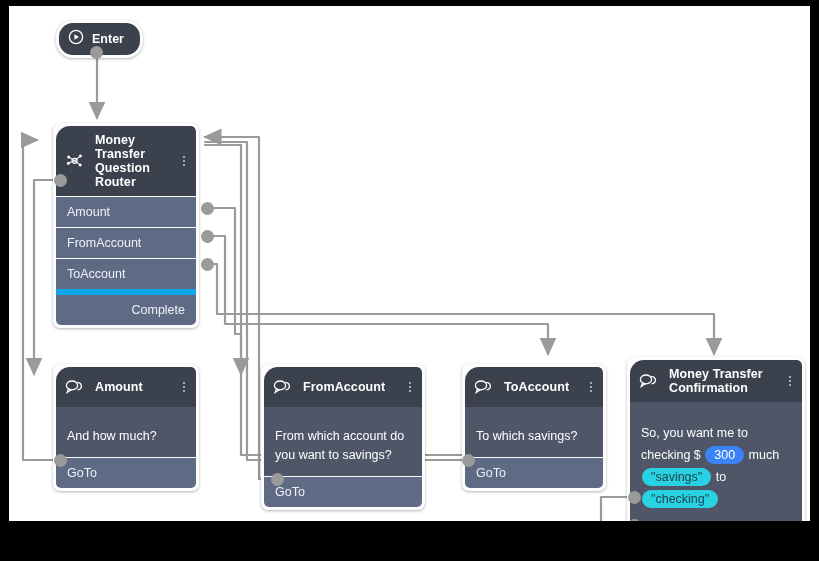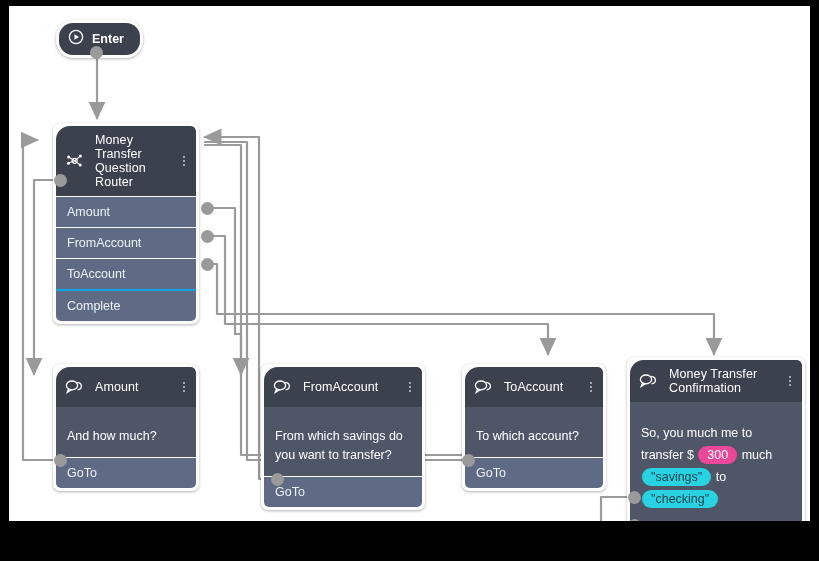--- a/index.html
+++ b/index.html
@@ -50,21 +50,21 @@
   }
   .hdr .ico {
     flex: 0 0 auto;
     width: 22px; height: 22px;
     margin-right: 9px;
     display: flex; align-items: center; justify-content: center;
   }
   .hdr .ttl {
     font-size: 12.5px;
     line-height: 14px;
-    font-weight: normal;
+    font-weight: bold;
     letter-spacing: .1px;
     flex: 1 1 auto;
     white-space: pre-line;
   }
   .kebab {
     flex: 0 0 auto;
     width: 12px; height: 18px;
     display: flex; flex-direction: column;
     align-items: center; justify-content: center;
     gap: 2px;
@@ -81,32 +81,32 @@
     line-height: 19px;
     padding: 20px 11px 11px 11px;
   }
   .slot {
     background: #5f6b85;
     color: #eef1f7;
     font-size: 12.5px;
     padding: 8px 11px;
     border-top: 1px solid #fbfbfb;
   }
-  .slot.thick { border-top: 2px solid #0ea5e9; }
+  .slot.thick { border-top: 6px solid #0ea5e9; text-align: right; }
   .pill {
     display: inline-block;
     background: #29d2e3;
     color: #1d3f49;
     border-radius: 9px;
     padding: 1px 9px;
     margin: 0 1px;
     font-size: 12.5px;
     line-height: 16px;
   }
-  .pill.num { background: #ec4899; color: #ffffff; }
+  .pill.num { background: #3b82f6; color: #ffffff; }
 
   
   #node-enter {
     position: absolute;
     background: #fdfdfd;
     border-radius: 17px;
     padding: 3px;
     box-shadow: 0 1px 3px rgba(0,0,0,0.30);
   }
   #node-enter .cap {
@@ -246,21 +246,21 @@
               <path d="M12.2,3.4 A4.7,3.8 0 0 1 12.6,10.9" fill="none" stroke="#ffffff" stroke-width="1.3"></path>
             </svg>
           </span>
           <span class="ttl">FromAccount</span>
           <span class="kebab">
               <i></i>
               <i></i>
               <i></i>
             </span>
         </div>
-        <div class="body">From which savings do you want to transfer?</div>
+        <div class="body">From which account do you want to savings?</div>
         <div class="slot">GoTo</div>
       </div>
     </div>
     <div class="port" style="left:262px; top:467px;"></div>
 
     <div class="node" style="left:453px; top:358px; width:144px;">
       <div class="node-inner">
         <div class="hdr" style="border-radius:14px 5px 0 0; padding-top:9px; padding-bottom:9px;">
           <span class="ico">
             <svg width="20" height="16" viewBox="0 0 20 16">
@@ -269,21 +269,21 @@
               <path d="M12.2,3.4 A4.7,3.8 0 0 1 12.6,10.9" fill="none" stroke="#ffffff" stroke-width="1.3"></path>
             </svg>
           </span>
           <span class="ttl">ToAccount</span>
           <span class="kebab">
               <i></i>
               <i></i>
               <i></i>
             </span>
         </div>
-        <div class="body">To which account?</div>
+        <div class="body">To which savings?</div>
         <div class="slot">GoTo</div>
       </div>
     </div>
     <div class="port" style="left:453px; top:448px;"></div>
 
     <div class="node" style="left:618px; top:351px; width:178px;">
       <div class="node-inner">
         <div class="hdr" style="border-radius:14px 5px 0 0;">
           <span class="ico">
             <svg width="20" height="16" viewBox="0 0 20 16">
@@ -294,21 +294,21 @@
           </span>
           <span class="ttl">Money Transfer
 Confirmation</span>
           <span class="kebab">
               <i></i>
               <i></i>
               <i></i>
             </span>
         </div>
         <div class="body" style="line-height:22px;">
-          <span>So, you much me to transfer</span>
+          <span>So, you want me to checking</span>
           <span>$</span>
           <span class="pill num">300</span>
           <span>much</span>
           <span class="pill">"savings"</span>
           <span>to</span>
           <span class="pill">"checking"</span>
         </div>
         <div class="slot">no</div>
       </div>
     </div>

